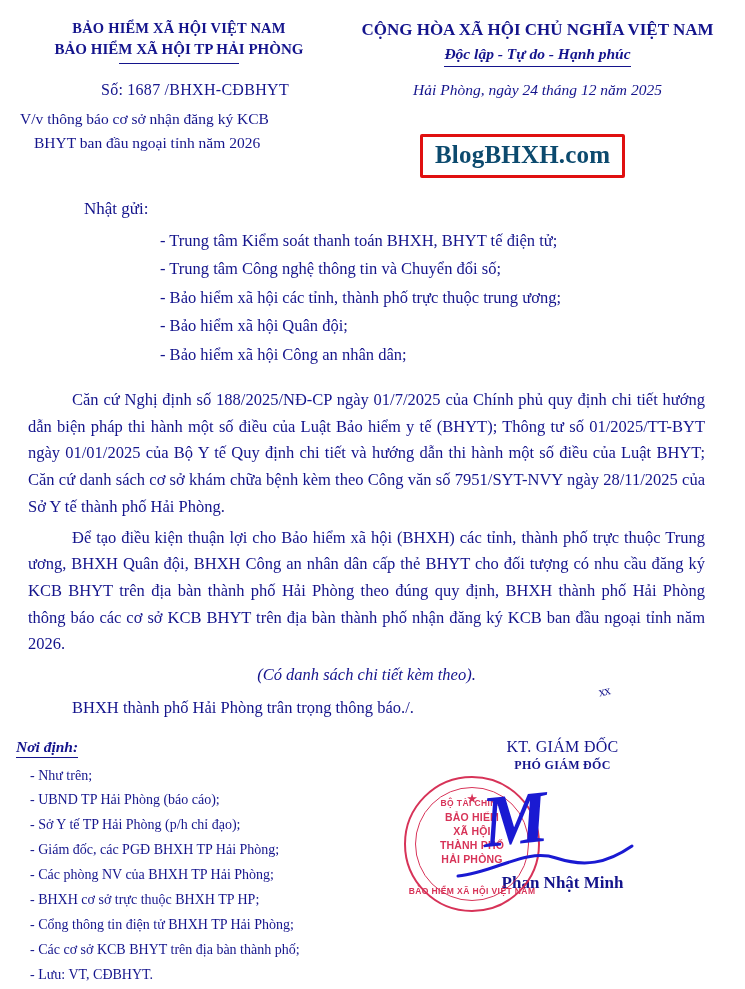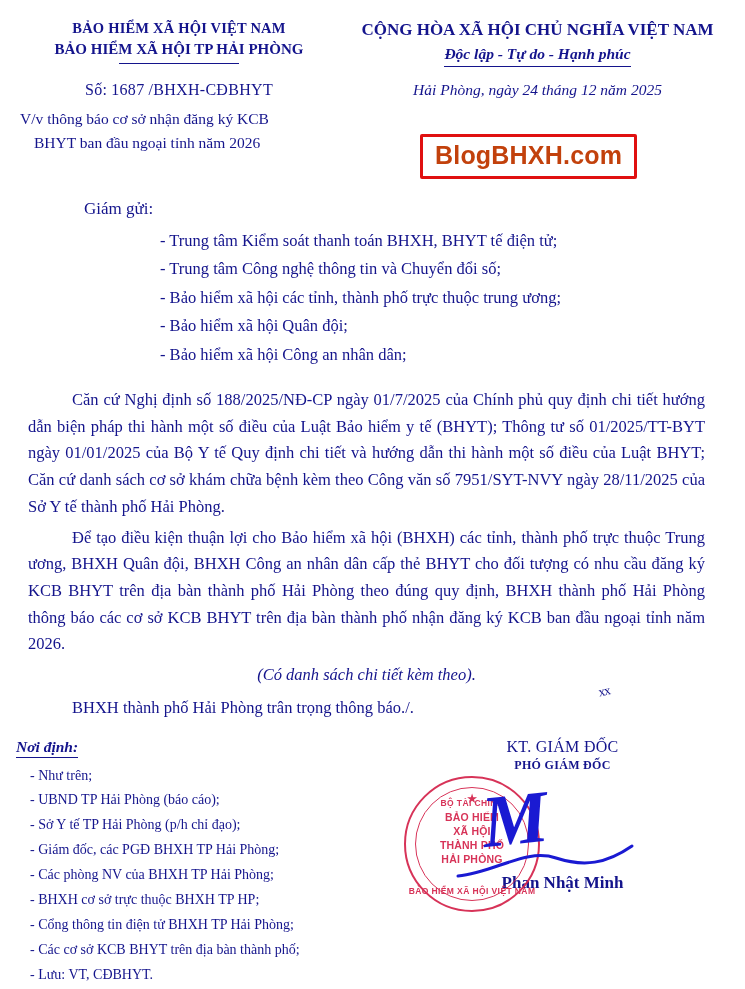--- a/index.html
+++ b/index.html
@@ -63,21 +63,21 @@
     line-height: 1.5;
     display: inline-block;
     border-bottom: 1.6px solid #14148c;
     padding-bottom: 1px;
   }
 
   
   .numline {
     display: flex;
     margin-top: 14px;
-    padding: 0 14px;
+    padding: 0 30px;
   }
   .numline-left {
     width: 330px;
     text-align: center;
     font-size: 16px;
   }
   .numline-left .num {
     letter-spacing: .3px;
   }
   .numline-right {
@@ -101,22 +101,22 @@
   .blogbox {
     position: absolute;
     left: 420px;
     top: 134px;
     border: 3px solid #e01010;
     background: #ffffff;
     padding: 4px 12px 6px 12px;
     border-radius: 2px;
   }
   .blogbox span {
-    color: #c2410c;
-    font-family: Liberation Sans, sans-serif;
+    color: #0c4a6e;
+    font-family: Liberation Serif, serif;
     font-weight: bold;
     font-size: 25px;
     letter-spacing: .2px;
   }
 
   
   .kinhgui {
     margin-top: 44px;
     padding-left: 84px;
     font-size: 17px;
@@ -314,21 +314,21 @@
 
   <div class="subject">
     <span>V/v thông báo cơ sở nhận đăng ký KCB</span>
     <span class="l2">BHYT ban đầu ngoại tỉnh năm 2026</span>
   </div>
 
   <div class="blogbox">
     <span>BlogBHXH.com</span>
   </div>
 
-  <div class="kinhgui">Giám gửi:</div>
+  <div class="kinhgui">Nhật gửi:</div>
   <div class="recips">
     <div>- Trung tâm Kiểm soát thanh toán BHXH, BHYT tế điện tử;</div>
     <div>- Trung tâm Công nghệ thông tin và Chuyển đổi số;</div>
     <div>- Bảo hiểm xã hội các tỉnh, thành phố trực thuộc trung ương;</div>
     <div>- Bảo hiểm xã hội Quân đội;</div>
     <div>- Bảo hiểm xã hội Công an nhân dân;</div>
   </div>
 
   <div class="body-text">
     <p>Căn cứ Nghị định số 188/2025/NĐ-CP ngày 01/7/2025 của Chính phủ quy định chi tiết hướng dẫn biện pháp thi hành một số điều của Luật Bảo hiểm y tế (BHYT); Thông tư số 01/2025/TT-BYT ngày 01/01/2025 của Bộ Y tế Quy định chi tiết và hướng dẫn thi hành một số điều của Luật BHYT; Căn cứ danh sách cơ sở khám chữa bệnh kèm theo Công văn số 7951/SYT-NVY ngày 28/11/2025 của Sở Y tế  thành phố Hải Phòng.</p>

